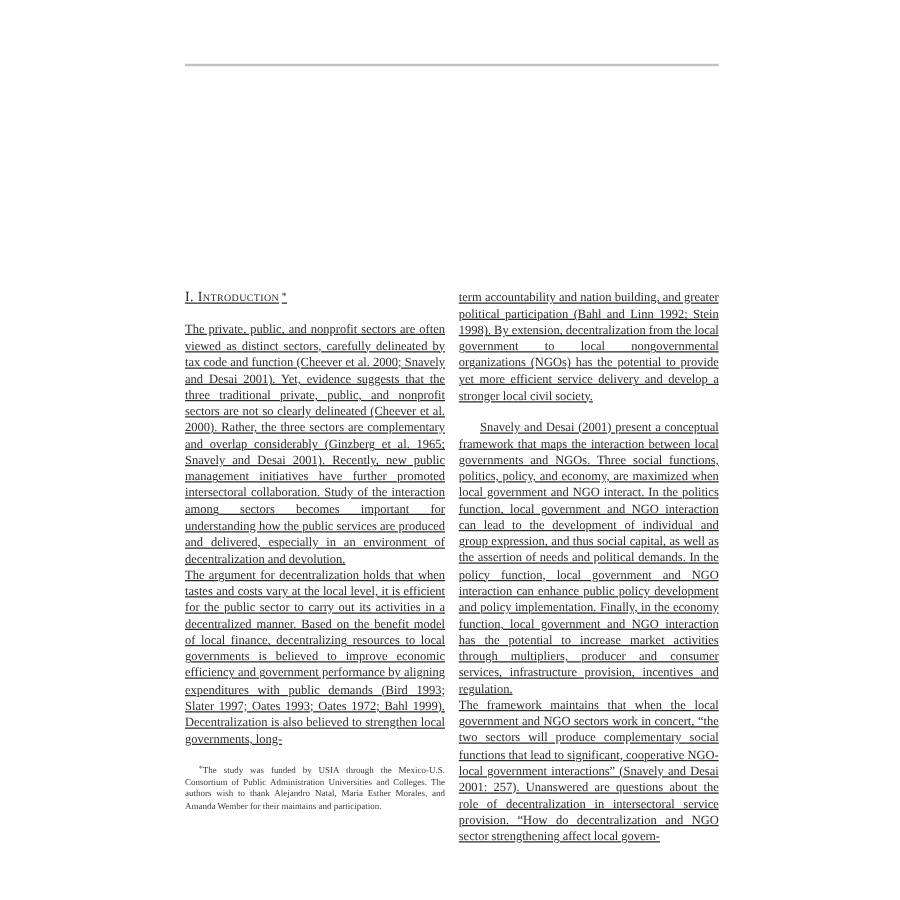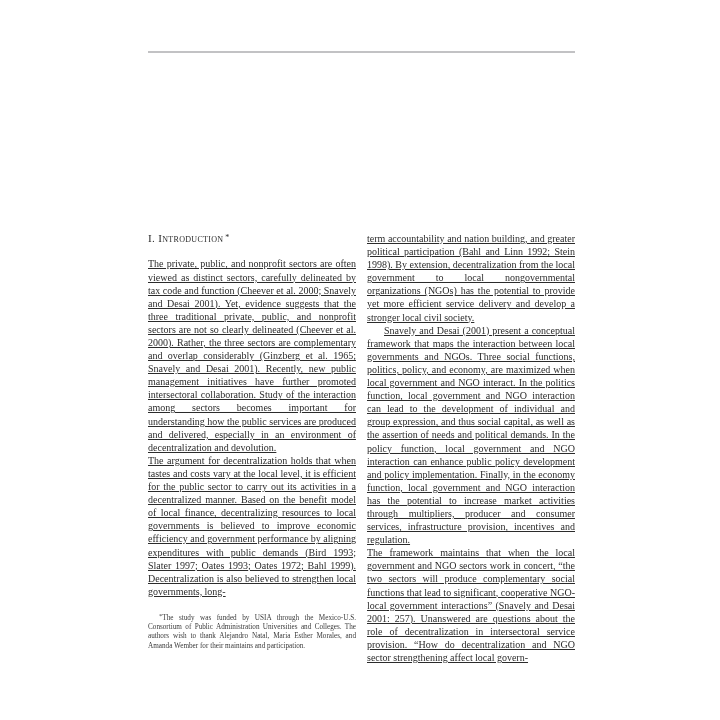--- a/index.html
+++ b/index.html
@@ -56,20 +56,21 @@
   
   .section-heading {
     font-size: 11.2px;
     font-variant: small-caps;
     letter-spacing: 0.3px;
     color: #2b2b2b;
     margin: 0 0 12px 0;
     line-height: 1.2;
     font-weight: normal;
     white-space: nowrap;
+    text-decoration: underline;
   }
   .section-heading .numeral {
     font-variant: normal;
   }
   .fn-marker {
     font-size: 8px;
     vertical-align: 2px;
     margin-left: 2px;
   }
 
@@ -80,20 +81,21 @@
     line-height: 13.1px;
     text-align: justify;
     text-justify: inter-word;
     color: #2b2b2b;
     hyphens: manual;
     word-spacing: -0.1px;
     text-decoration: underline;
   }
   p.para.indent {
     text-indent: 17px;
+    margin-top: 12px;
   }
 
   
   .footnote {
     margin-top: 13px;
     font-size: 7.2px;
     line-height: 9.4px;
     text-align: justify;
     color: #3a3a3a;
   }

